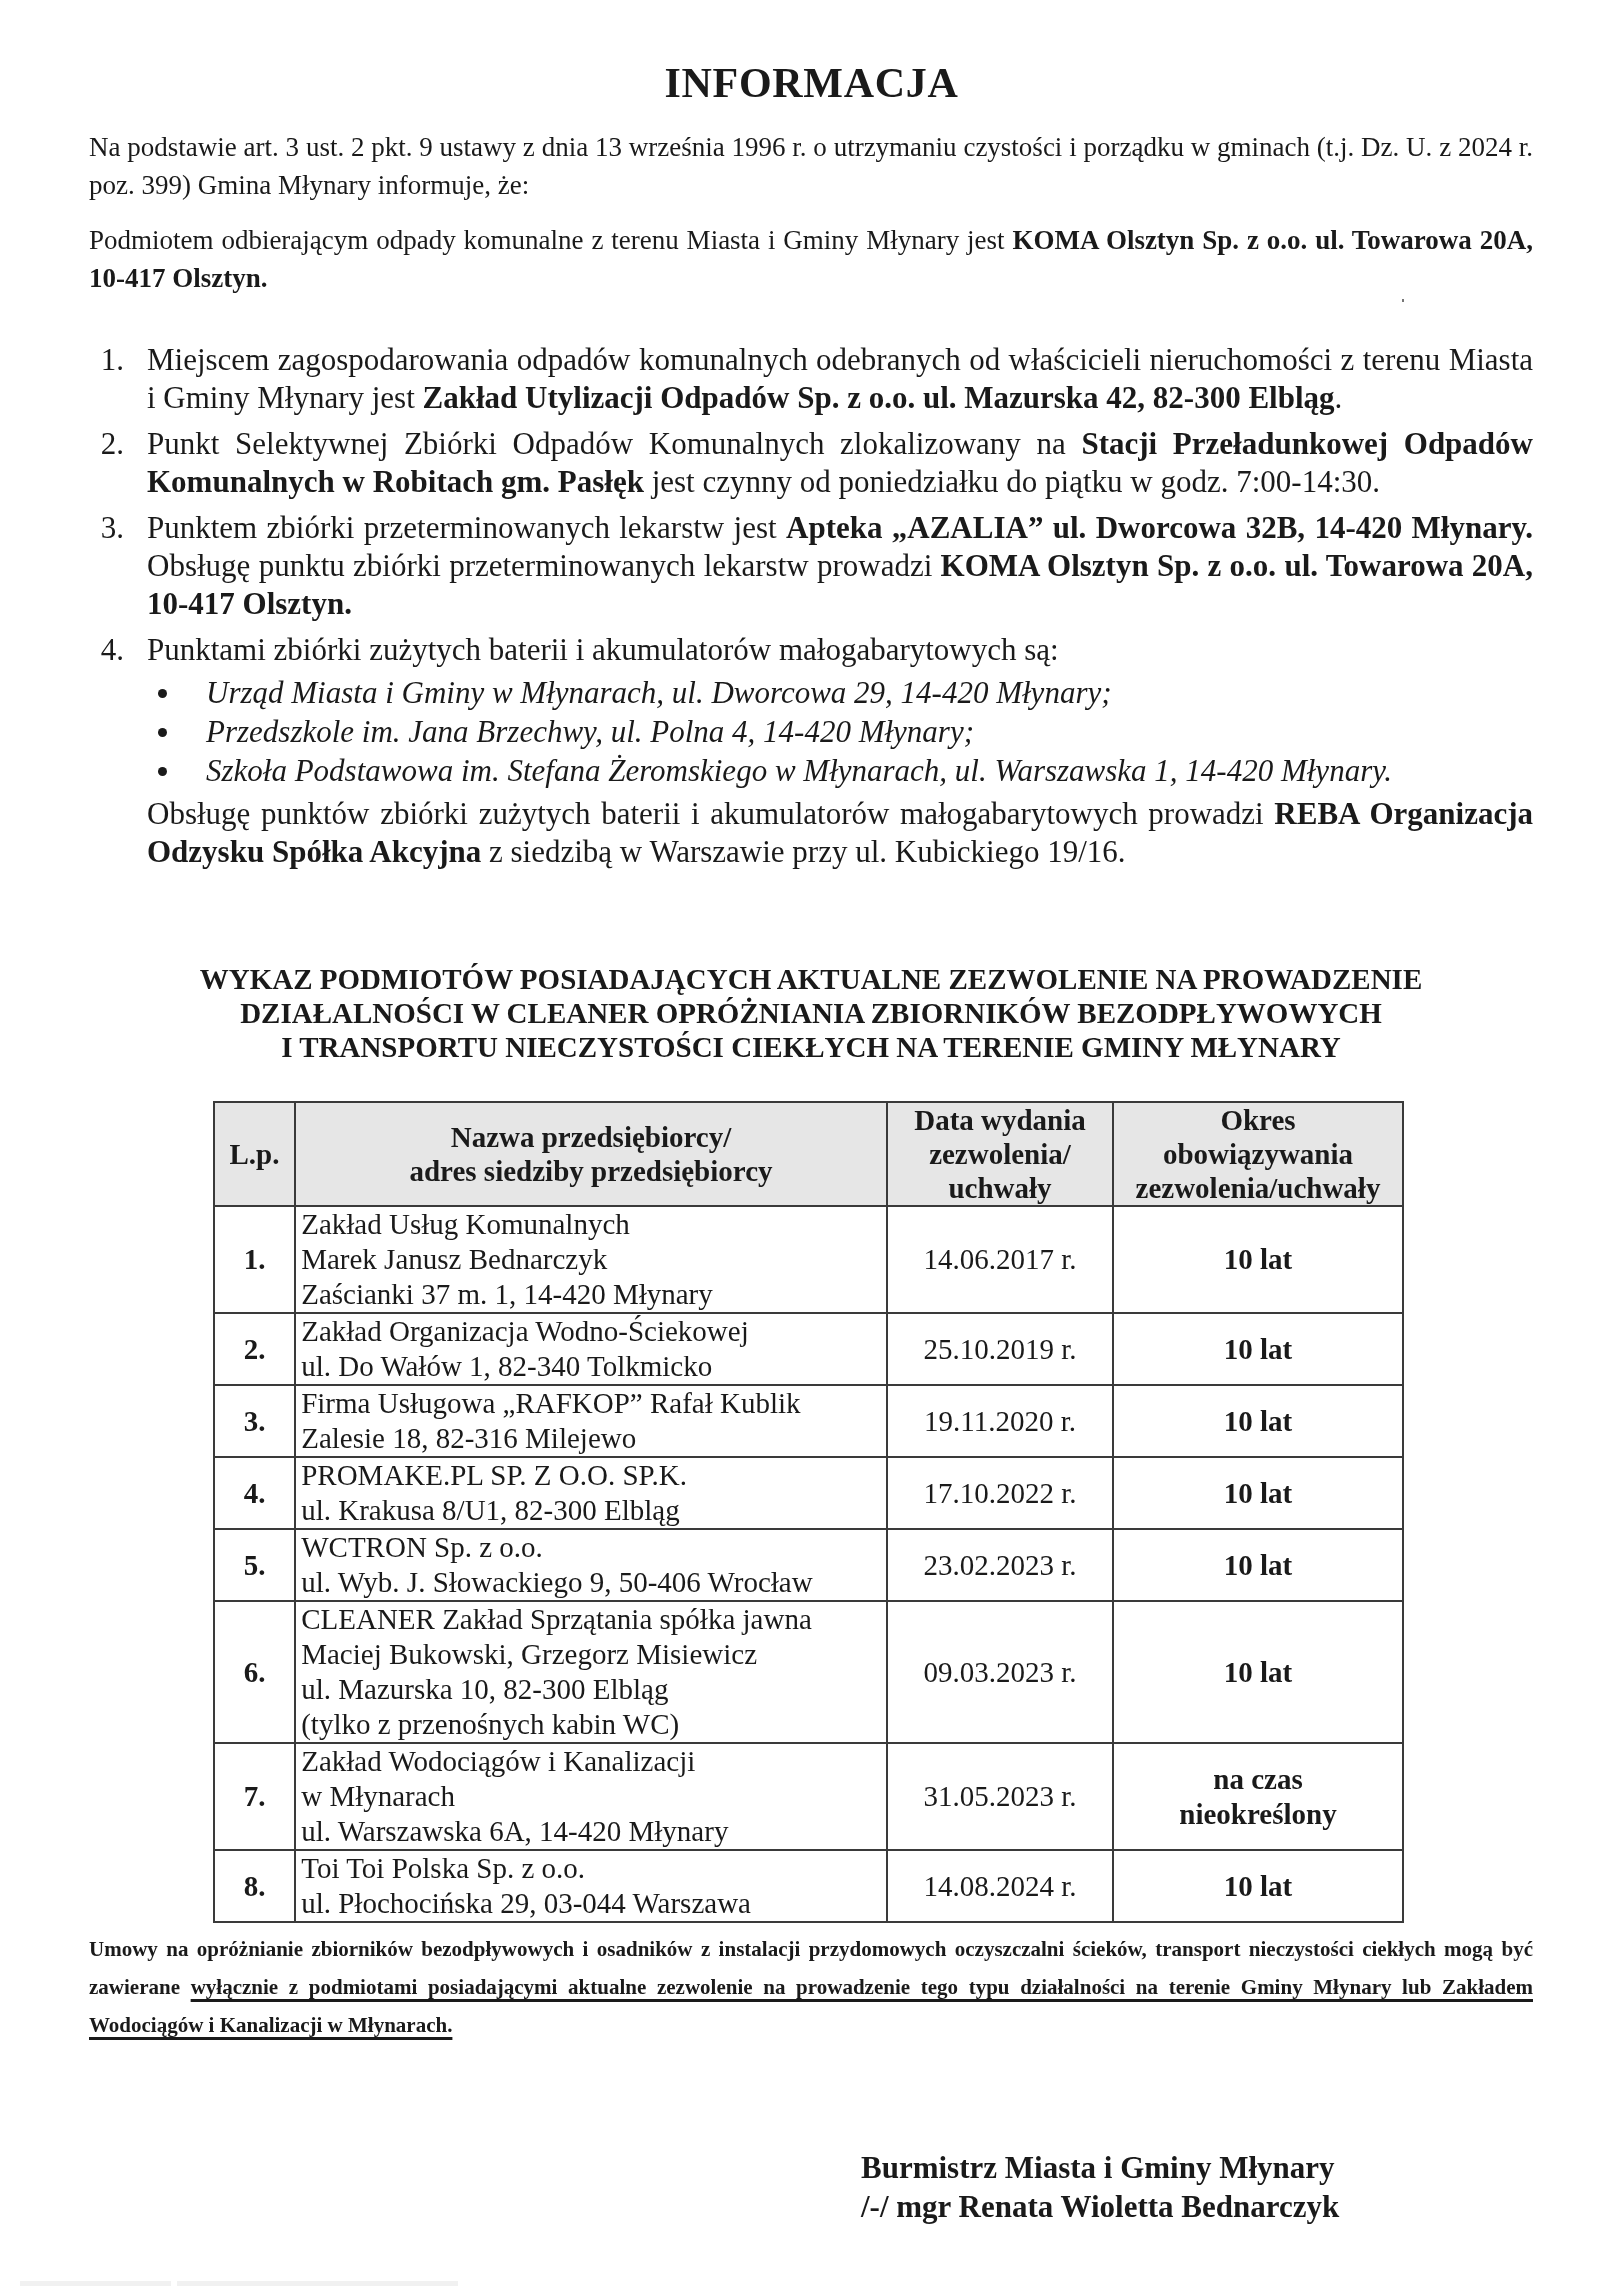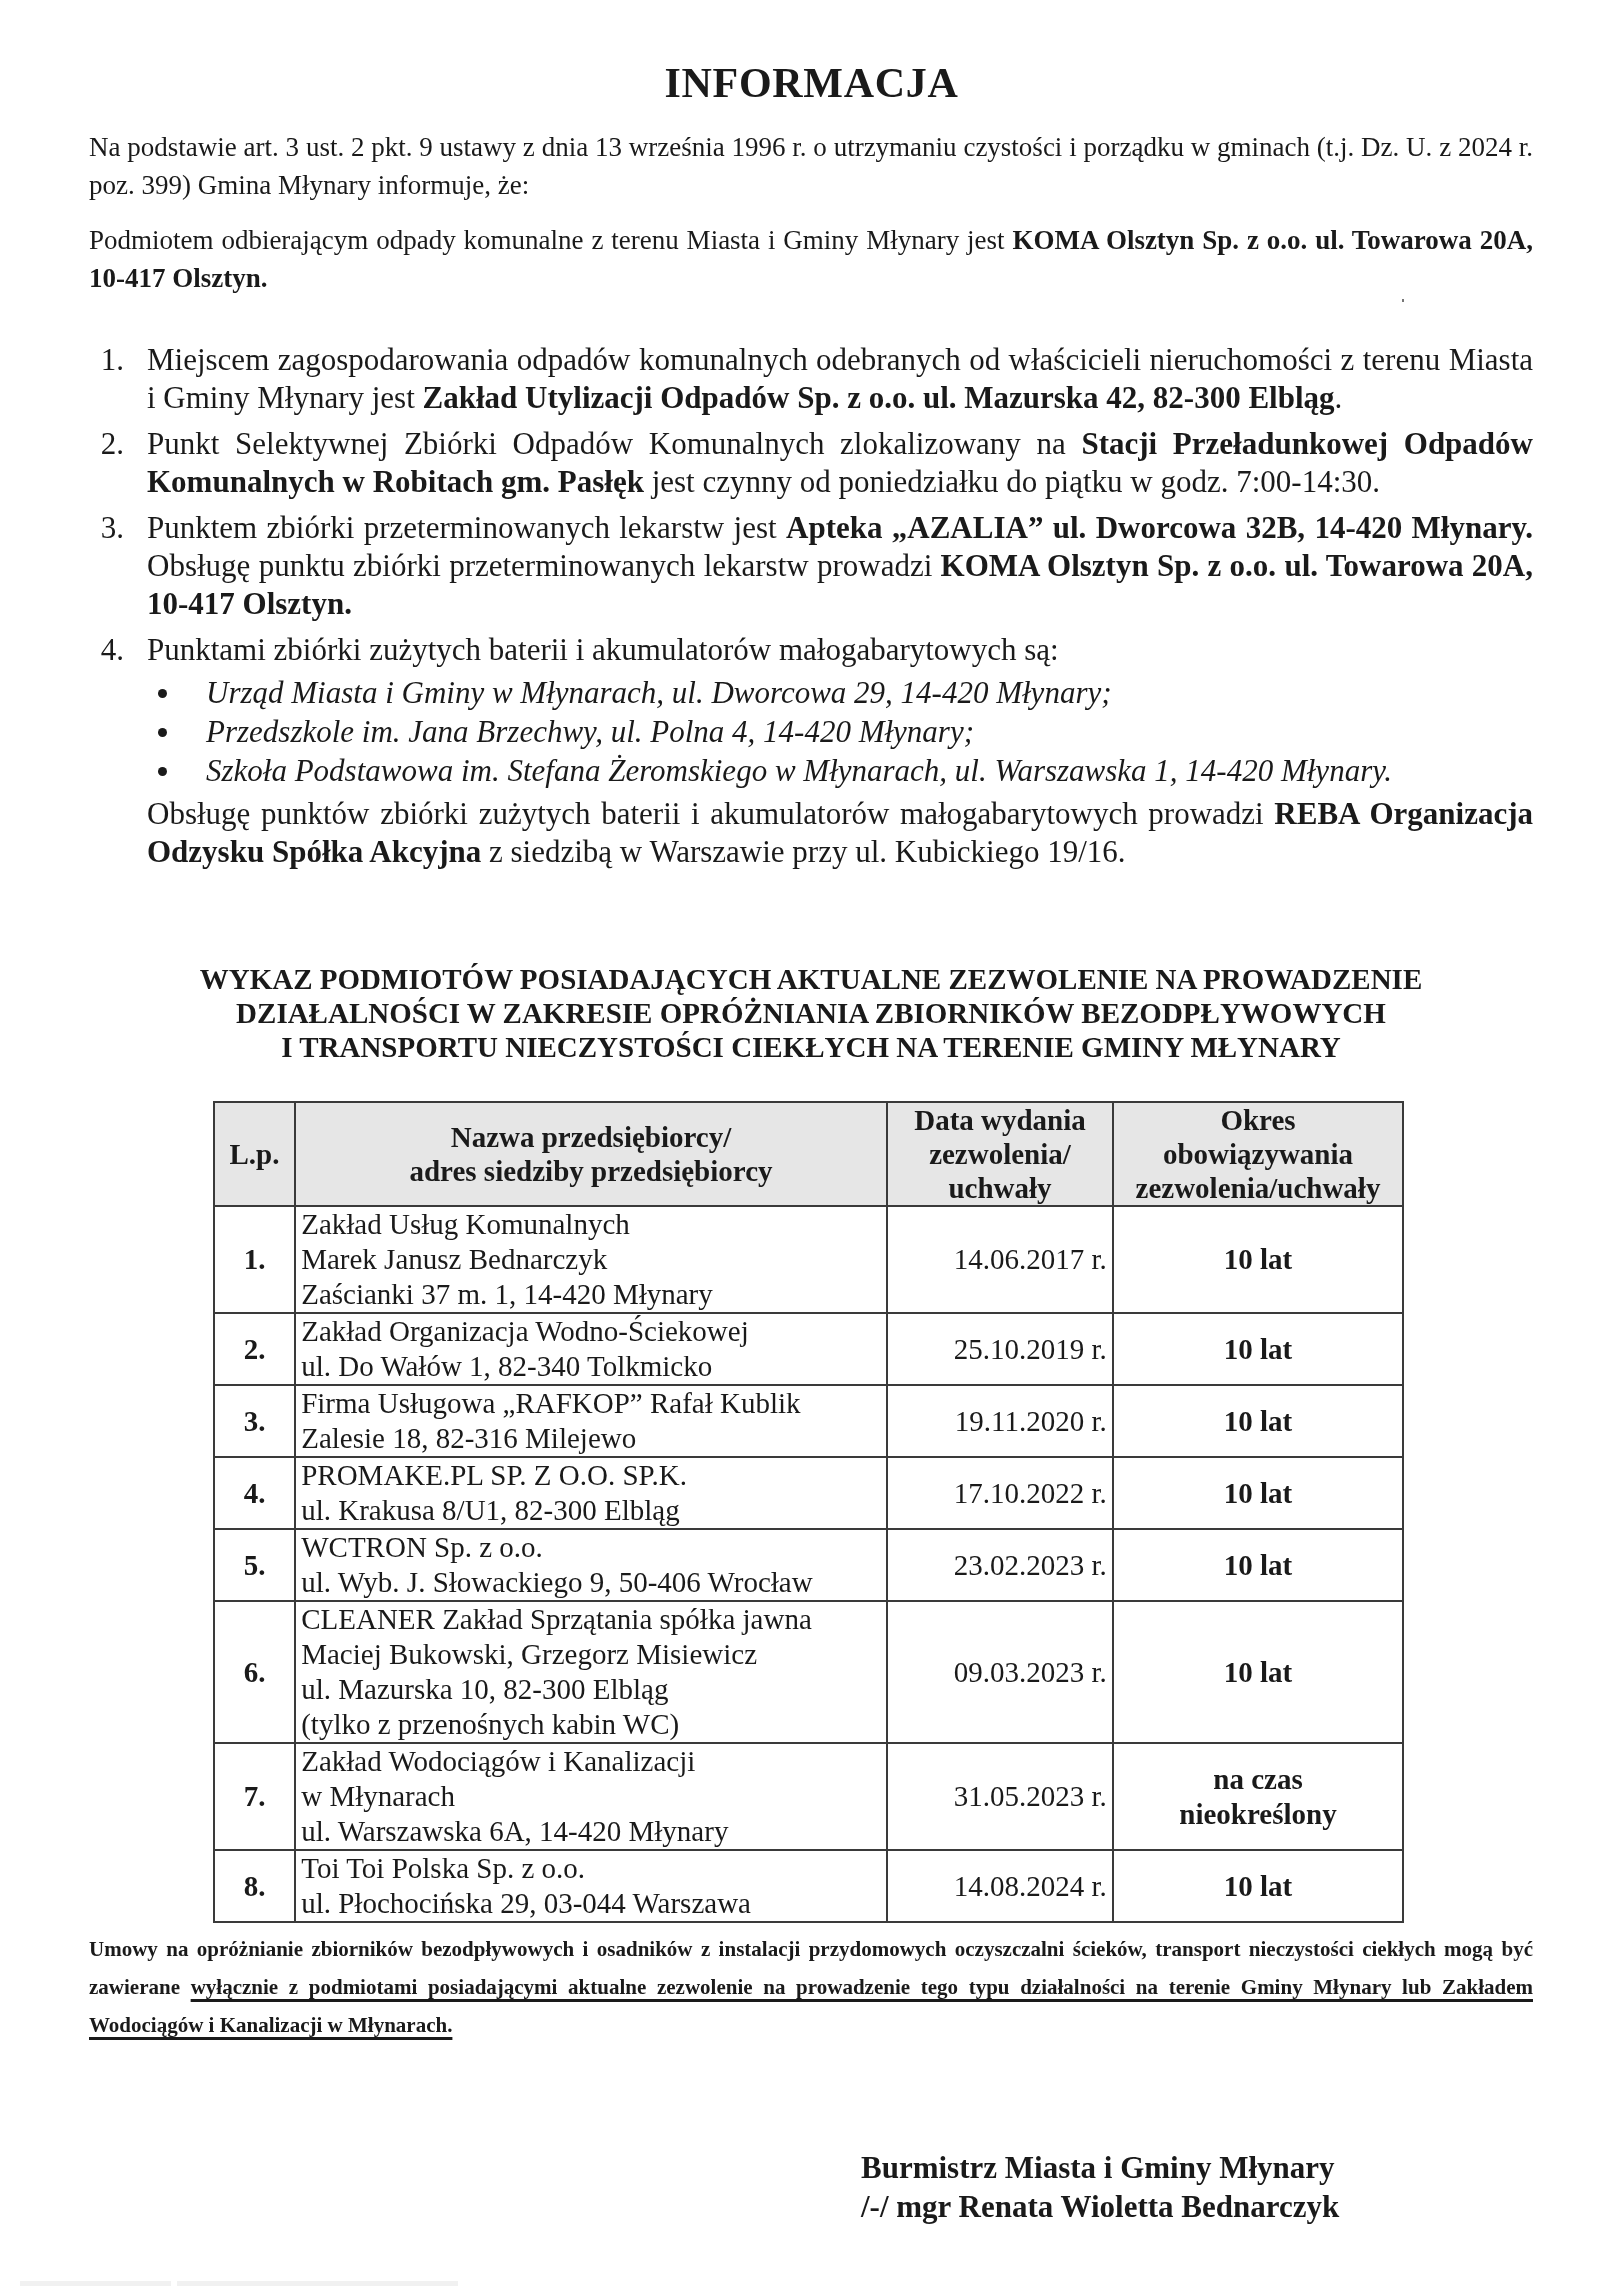--- a/index.html
+++ b/index.html
@@ -41,21 +41,21 @@
   table.permits th, table.permits td {
     border: 2px solid #3a3a3a; padding: 0 5.2px; vertical-align: middle;
   }
   table.permits thead th {
     background: #e6e6e6; font-weight: bold; text-align: center; line-height: 34px;
     height: 101px;
   }
   table.permits td { line-height: 35px; }
   td.lp { text-align: center; font-weight: bold; }
   td.name { text-align: left; padding-left: 10.5px; }
-  td.date { text-align: right; }
+  td.date { text-align: center; }
   td.period { text-align: center; font-weight: bold; margin-top: 16px; }
   .closing {
     left: 89px; width: 1444px; top: 1930px; font-size: 21px; line-height: 38px;
     font-weight: bold; text-align: justify; text-align-last: left;
   }
   .closing .ul { text-decoration: underline; text-decoration-thickness: 2.6px; text-underline-offset: 5.2px; }
   .signature {
     left: 861px; top: 2148px; font-size: 31px; line-height: 39px; font-weight: bold;
   }
   .speck { left: 1402px; top: 299px; width: 2px; height: 3.3px; background: #777; }
@@ -90,21 +90,21 @@
   <div class="bullets">
     <div class="bullet"><span class="dot"></span><span>Urząd Miasta i Gminy w Młynarach, ul. Dworcowa 29, 14-420 Młynary;</span></div>
     <div class="bullet"><span class="dot"></span><span>Przedszkole im. Jana Brzechwy, ul. Polna 4, 14-420 Młynary;</span></div>
     <div class="bullet"><span class="dot"></span><span>Szkoła Podstawowa im. Stefana Żeromskiego w Młynarach, ul. Warszawska 1, 14-420 Młynary.</span></div>
   </div>
   <div class="after-bullets"><span>Obsługę punktów zbiórki zużytych baterii i akumulatorów małogabarytowych prowadzi </span><b>REBA Organizacja Odzysku Spółka Akcyjna</b><span> z siedzibą w Warszawie przy ul. Kubickiego 19/16.</span></div>
 </div>
 
 <div class="abs heading">
   <div>WYKAZ PODMIOTÓW POSIADAJĄCYCH AKTUALNE ZEZWOLENIE NA PROWADZENIE</div>
-  <div>DZIAŁALNOŚCI W ZAKRESIE OPRÓŻNIANIA ZBIORNIKÓW BEZODPŁYWOWYCH</div>
+  <div>DZIAŁALNOŚCI W CLEANER OPRÓŻNIANIA ZBIORNIKÓW BEZODPŁYWOWYCH</div>
   <div>I TRANSPORTU NIECZYSTOŚCI CIEKŁYCH NA TERENIE GMINY MŁYNARY</div>
 </div>
 
 <table class="permits">
   <colgroup>
     <col style="width:81px">
       <col style="width:592px">
       <col style="width:226px">
       <col style="width:290px">
   </colgroup>

